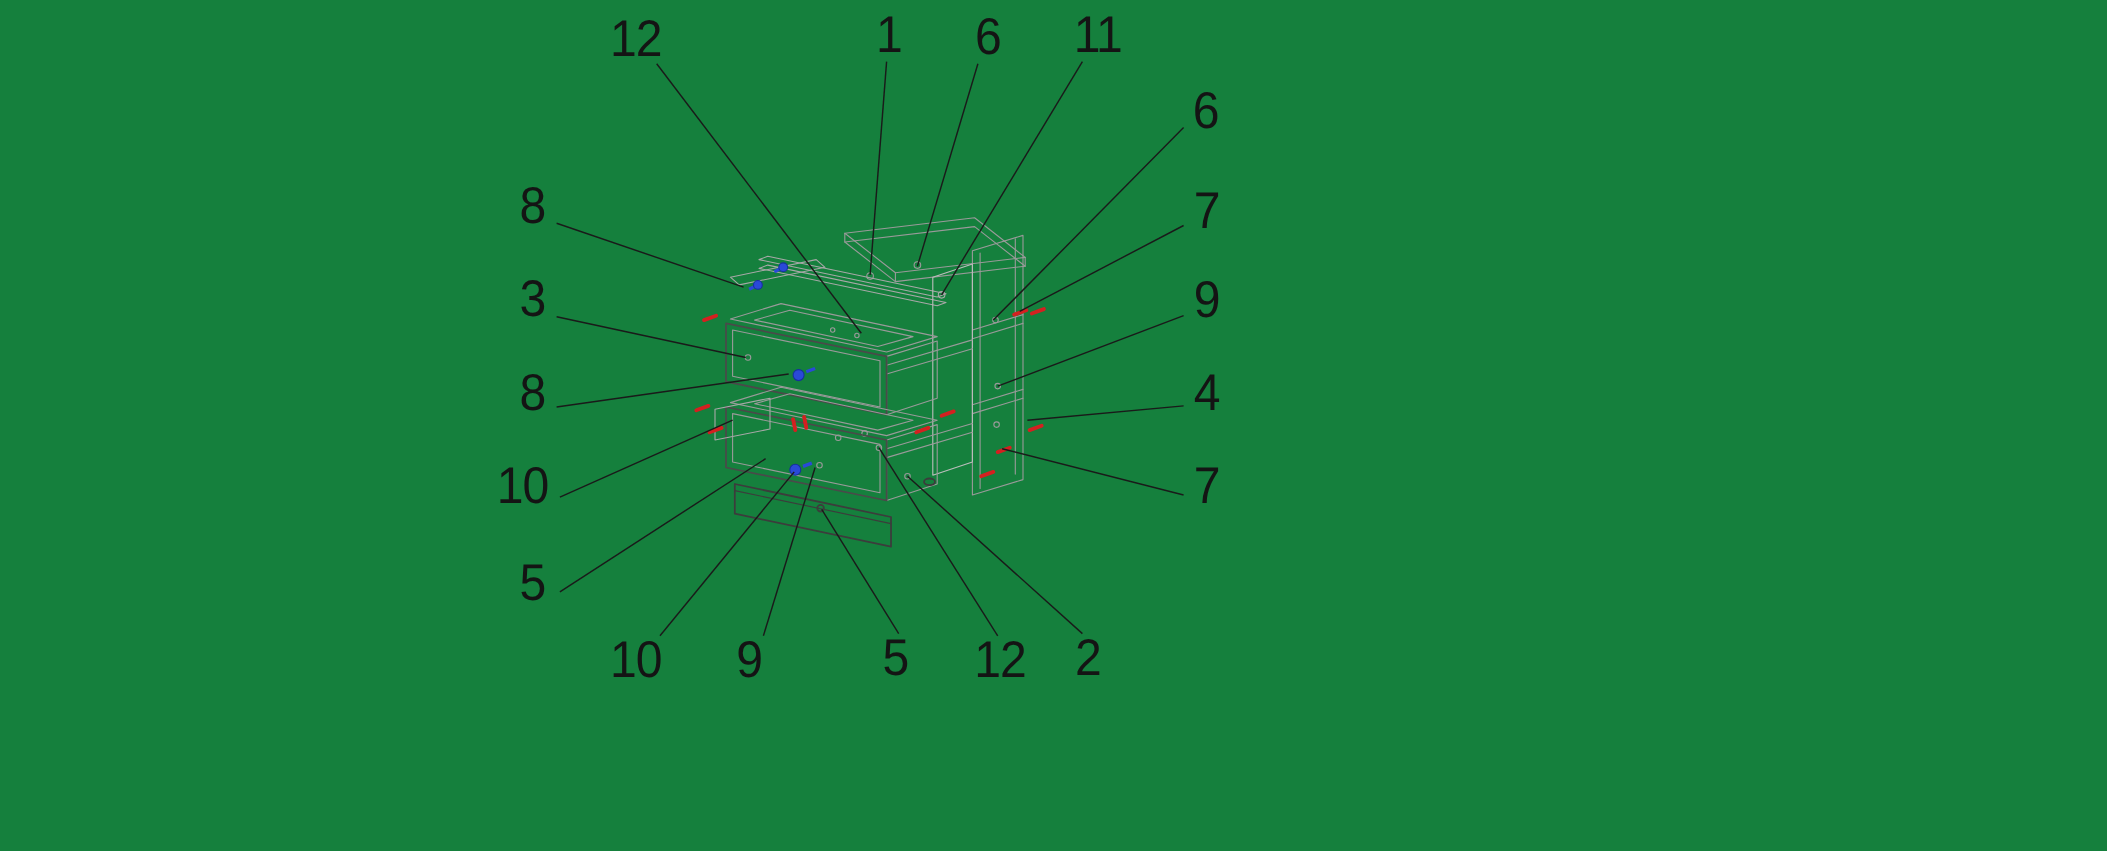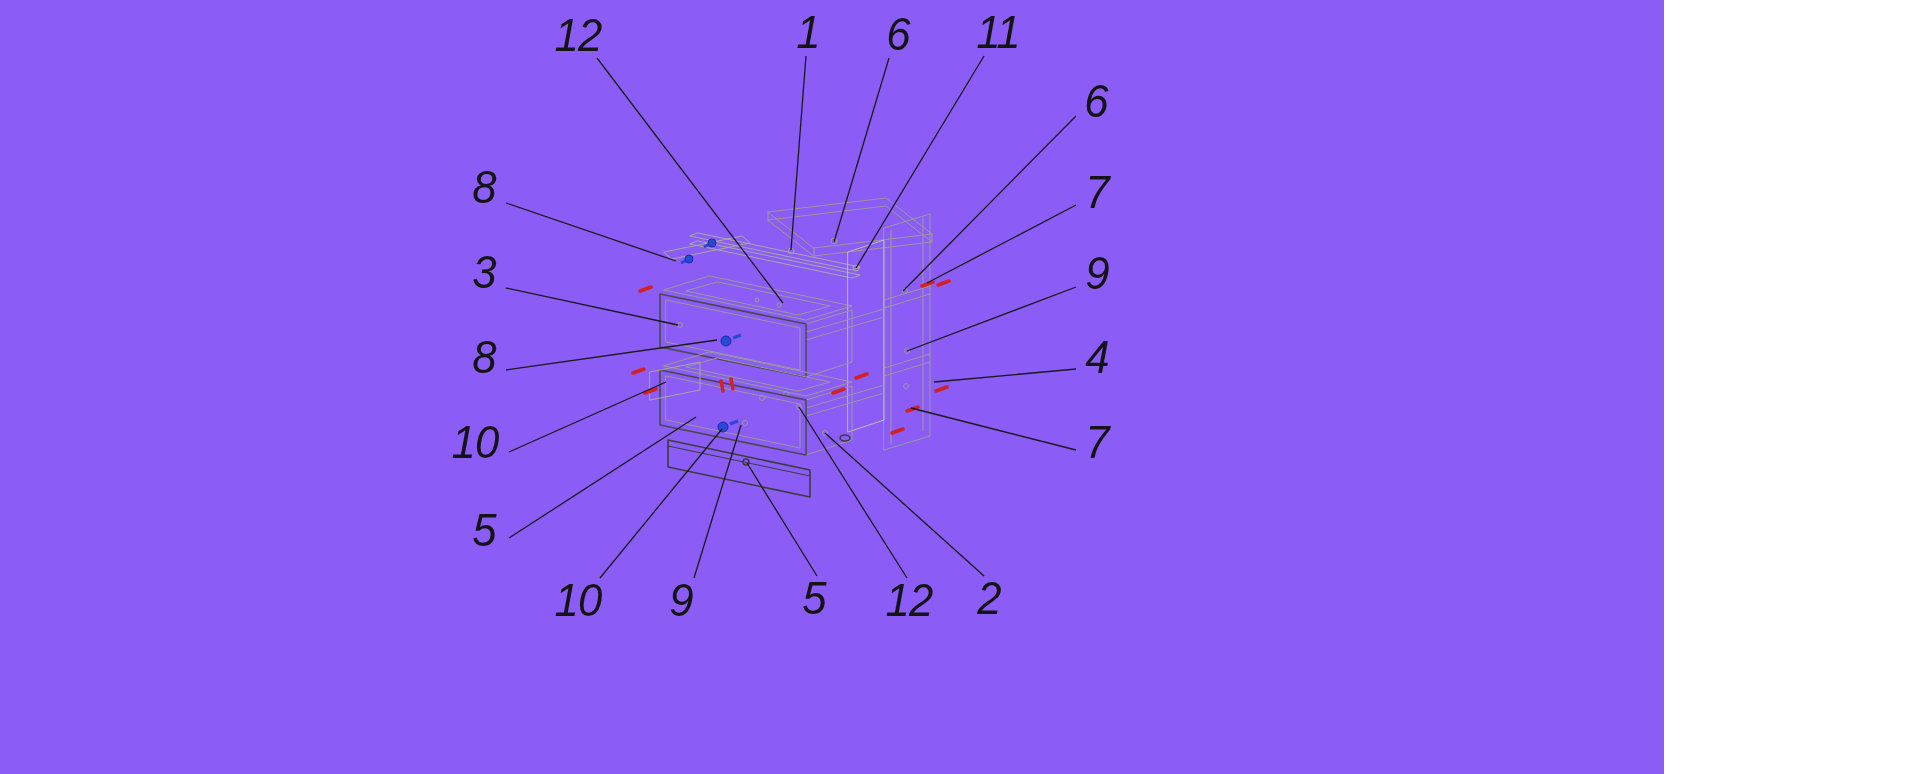--- a/index.html
+++ b/index.html
@@ -1,23 +1,22 @@
 <!DOCTYPE html>
 <html><head>
 <meta charset="utf-8">
 <style>
   html, body { margin: 0; padding: 0; background: #ffffff; }
   .stage {
     position: relative;
-    width: 1664px;
+    width: 1915px;
     height: 774px;
-    background: #8b5cf6;
+    background: #15803d;
     overflow: hidden;
     font-family: "Liberation Sans", sans-serif;
-    font-style: italic;
   }
   .diagram-svg {
     position: absolute;
     left: 0; top: 0;
     width: 1915px; height: 774px;
   }
   .callout {
     position: absolute;
     transform: translate(-50%, -50%) scaleX(0.93);
     font-size: 47px;

